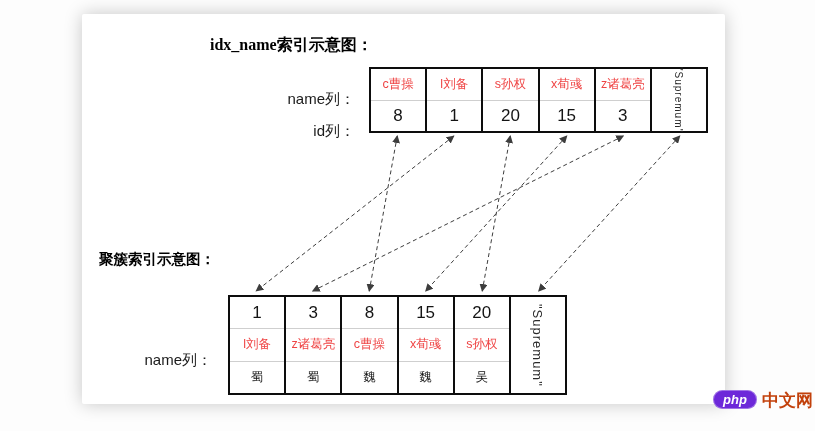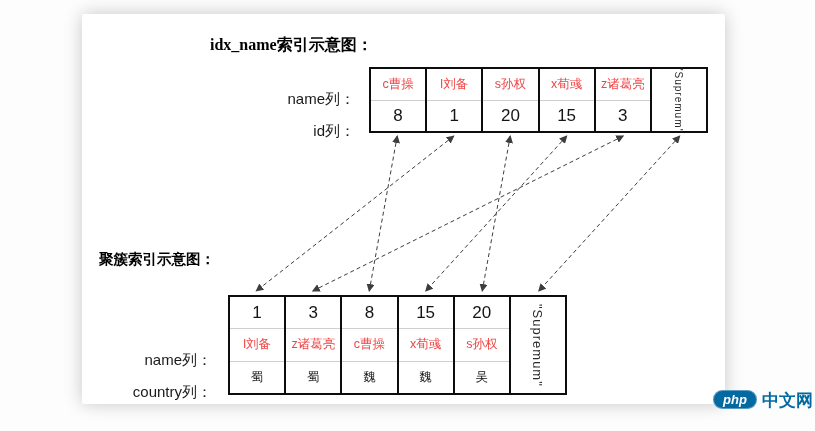--- a/index.html
+++ b/index.html
@@ -93,21 +93,20 @@
     <div class="tcol">
       <div class="tcell txt-cell">z诸葛亮</div>
       <div class="tcell num-cell">3</div>
     </div>
     <div class="tcol sup-col" id="idx-sup">
       <span class="vtext">"Supremum"</span>
     </div>
   </div>
 
   <div class="row-label" style="left:110px;top:334px;width:102px;">name列：</div>
-  <div class="row-label" style="left:110px;top:366px;width:102px;">country列：</div>
 
   <div class="itable" id="cluster-table">
     <div class="tcol">
       <div class="tcell num-cell">1</div>
       <div class="tcell txt-cell">l刘备</div>
       <div class="tcell cn-cell">蜀</div>
     </div>
     <div class="tcol">
       <div class="tcell num-cell">3</div>
       <div class="tcell txt-cell">z诸葛亮</div>
@@ -142,15 +141,15 @@
     <g id="arrow-group">
         <line x1="397.25" y1="136" x2="369.25" y2="291" stroke="#3d3d3d" stroke-width="1" stroke-dasharray="4 3" marker-start="url(#arrowhead)" marker-end="url(#arrowhead)"></line>
         <line x1="453.75" y1="136" x2="256.25" y2="291" stroke="#3d3d3d" stroke-width="1" stroke-dasharray="4 3" marker-start="url(#arrowhead)" marker-end="url(#arrowhead)"></line>
         <line x1="510.25" y1="136" x2="482.25" y2="291" stroke="#3d3d3d" stroke-width="1" stroke-dasharray="4 3" marker-start="url(#arrowhead)" marker-end="url(#arrowhead)"></line>
         <line x1="566.75" y1="136" x2="425.75" y2="291" stroke="#3d3d3d" stroke-width="1" stroke-dasharray="4 3" marker-start="url(#arrowhead)" marker-end="url(#arrowhead)"></line>
         <line x1="623.25" y1="136" x2="312.75" y2="291" stroke="#3d3d3d" stroke-width="1" stroke-dasharray="4 3" marker-start="url(#arrowhead)" marker-end="url(#arrowhead)"></line>
         <line x1="679.75" y1="136" x2="538.75" y2="291" stroke="#3d3d3d" stroke-width="1" stroke-dasharray="4 3" marker-start="url(#arrowhead)" marker-end="url(#arrowhead)"></line>
       </g>
   </svg>
 
-  <div class="php-badge" style="background: #0369a1;">php</div>
-  <div class="wm-text" style="color: #0369a1;">中文网</div>
+  <div class="php-badge" style="background: #6d28d9;">php</div>
+  <div class="wm-text" style="color: #c2410c;">中文网</div>
 </div>
 
 </body></html>

